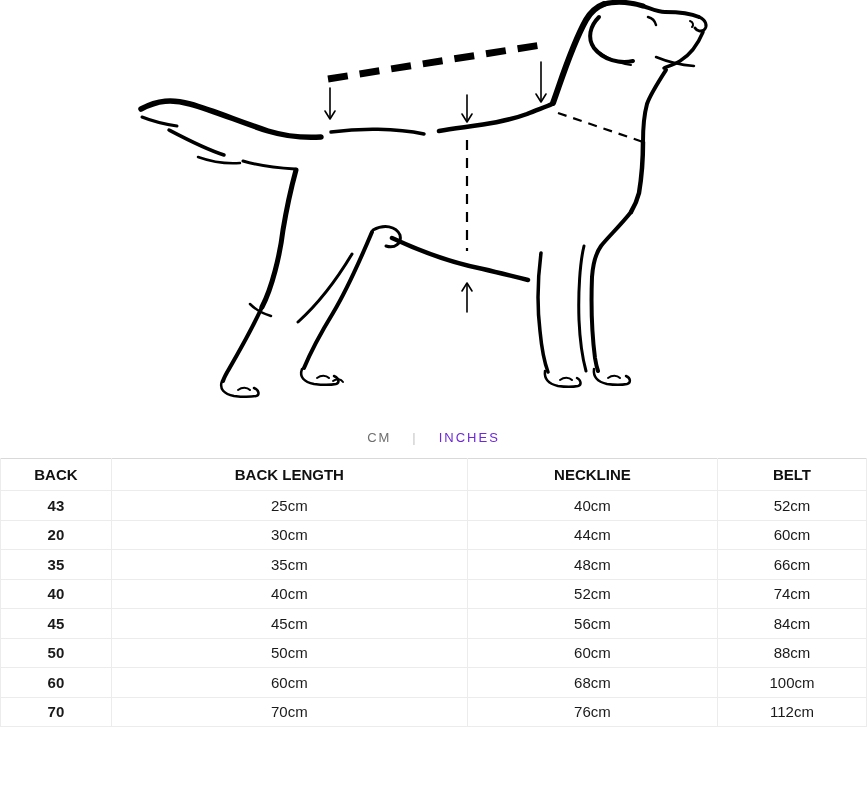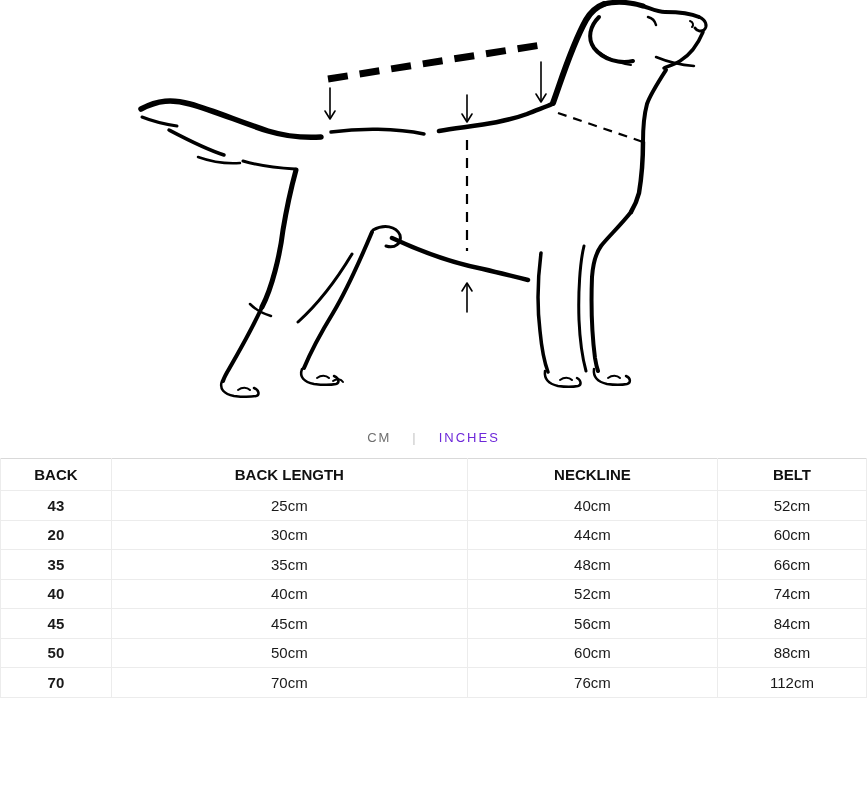--- a/index.html
+++ b/index.html
@@ -199,20 +199,26 @@
           <td>56cm</td>
           <td>84cm</td>
         </tr>
         <tr>
           <td class="col-size">50</td>
           <td>50cm</td>
           <td>60cm</td>
           <td>88cm</td>
         </tr>
         <tr>
+          <td class="col-size">60</td>
+          <td>60cm</td>
+          <td>68cm</td>
+          <td>100cm</td>
+        </tr>
+        <tr>
           <td class="col-size">70</td>
           <td>70cm</td>
           <td>76cm</td>
           <td>112cm</td>
         </tr>
       </tbody>
   </table>
 
 </div>
 

